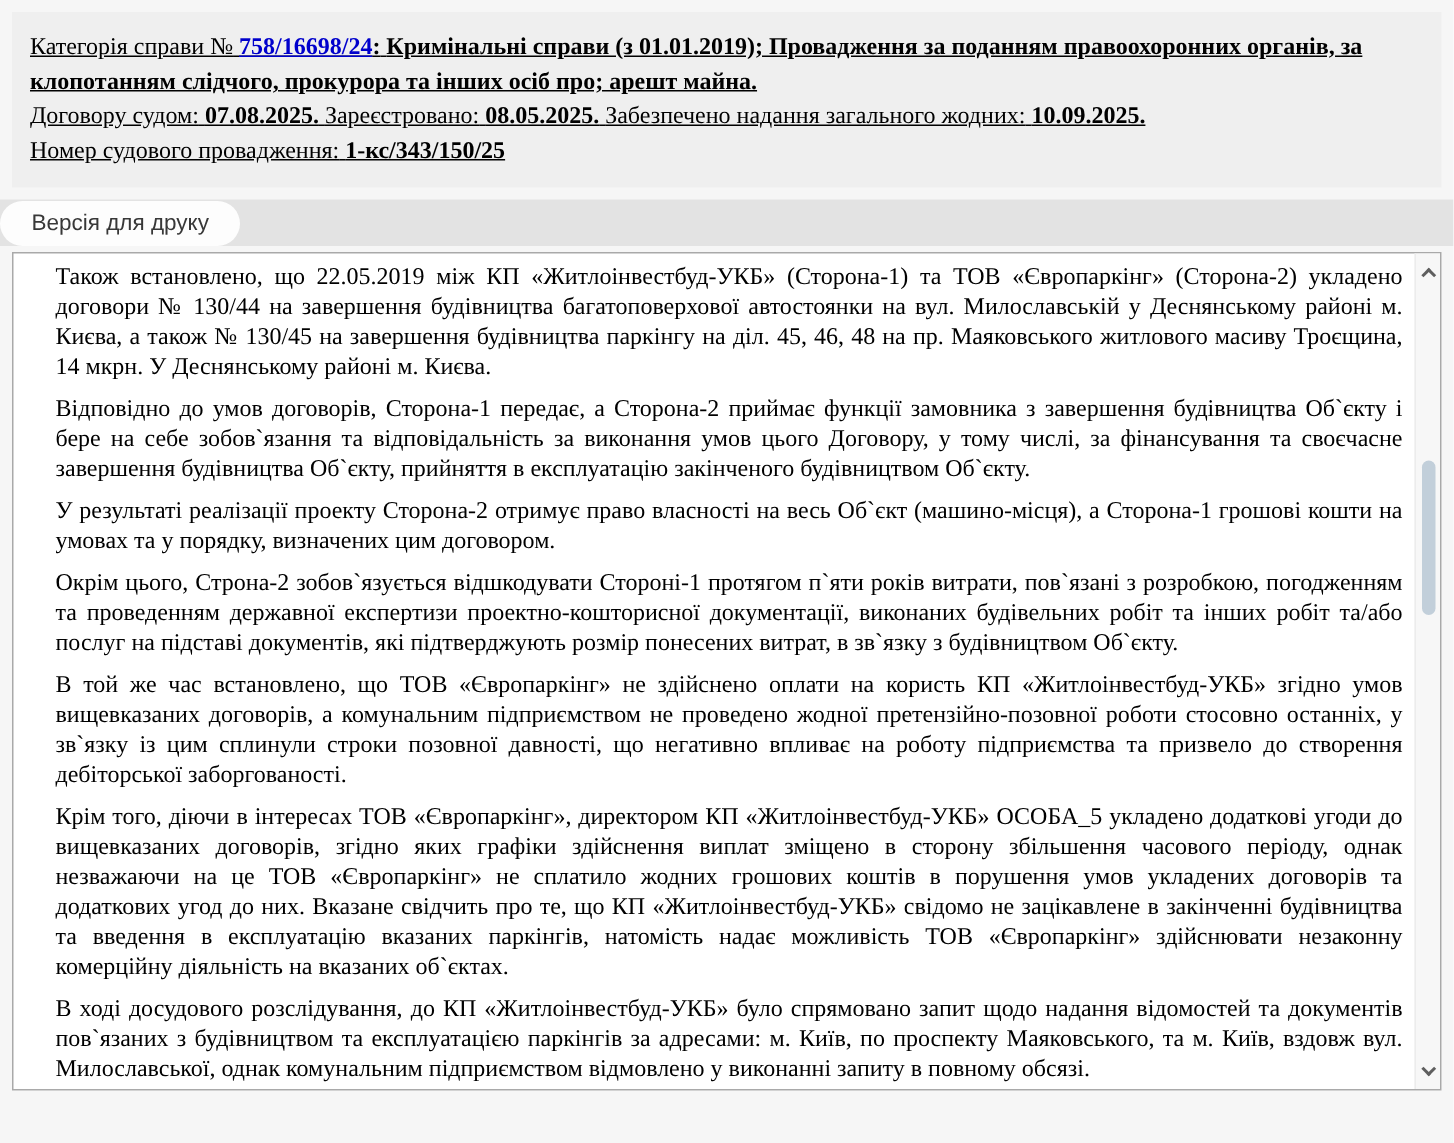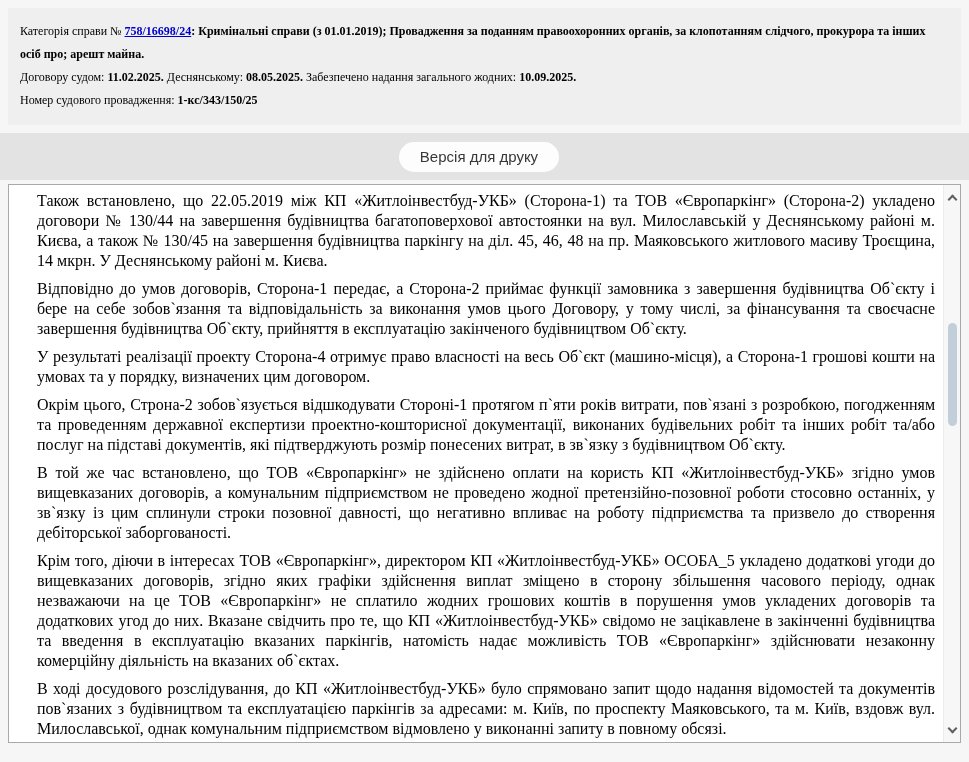--- a/index.html
+++ b/index.html
@@ -9,36 +9,37 @@
     background: var(--page-bg, #f6f6f6);
     font-family: "Liberation Serif", serif;
     color: #000;
   }
   
   .header-box {
     margin: 8px;
     width: 953px;
     background: var(--panel-bg, #efefef);
     padding: 12px 16px 13px 12px;
-    font-size: 12px;
+    font-size: 16px;
     line-height: 23px;
+    text-decoration: underline;
   }
   .header-box p { margin: 0; }
   .header-box a {
     color: var(--link-color, #0000cc);
     font-weight: bold;
     text-decoration: underline;
     cursor: pointer;
   }
   .bold { font-weight: bold; }
   
   .band {
-    width: 969px; height: 47px;
+    width: 969px; height: 31px;
     background: var(--band-bg, #e3e3e3);
-    display: flex; align-items: center; justify-content: center;
+    display: flex; align-items: center; justify-content: flex-start;
     padding-right: 11px;
     margin-bottom: 4px;
   }
   .print-btn {
     height: 30px;
     padding: 0 21px;
     border: none;
     border-radius: 15px;
     background: var(--button-bg, #fdfdfd);
     color: var(--button-text, #383838);
@@ -92,38 +93,38 @@
   }
 </style>
 </head>
 <body>
 
 <div class="header-box">
   <p><span>Категорія справи №</span>
     <a>758/16698/24</a><span class="bold">:</span>
     <span class="bold">Кримінальні справи (з 01.01.2019); Провадження за поданням правоохоронних органів, за клопотанням слідчого, прокурора та інших осіб про; арешт майна.</span></p>
   <p><span>Договору судом:</span>
-    <span class="bold">11.02.2025.</span>
-    <span>Деснянському:</span>
+    <span class="bold">07.08.2025.</span>
+    <span>Зареєстровано:</span>
     <span class="bold">08.05.2025.</span>
     <span>Забезпечено надання загального жодних:</span>
     <span class="bold">10.09.2025.</span></p>
   <p><span>Номер судового провадження:</span>
     <span class="bold">1-кс/343/150/25</span></p>
 </div>
 
 <div class="band">
   <button class="print-btn">Версія для друку</button>
 </div>
 
 <div class="doc-box">
   <div class="doc-content">
       <p>Також встановлено, що 22.05.2019 між КП «Житлоінвестбуд-УКБ» (Сторона-1) та ТОВ «Європаркінг» (Сторона-2) укладено договори № 130/44 на завершення будівництва багатоповерхової автостоянки на вул. Милославській у Деснянському районі м. Києва, а також № 130/45 на завершення будівництва паркінгу на діл. 45, 46, 48 на пр. Маяковського житлового масиву Троєщина, 14 мкрн. У Деснянському районі м. Києва.</p>
       <p>Відповідно до умов договорів, Сторона-1 передає, а Сторона-2 приймає функції замовника з завершення будівництва Об`єкту і бере на себе зобов`язання та відповідальність за виконання умов цього Договору, у тому числі, за фінансування та своєчасне завершення будівництва Об`єкту, прийняття в експлуатацію закінченого будівництвом Об`єкту.</p>
-      <p>У результаті реалізації проекту Сторона-4 отримує право власності на весь Об`єкт (машино-місця), а Сторона-1 грошові кошти на умовах та у порядку, визначених цим договором.</p>
+      <p>У результаті реалізації проекту Сторона-2 отримує право власності на весь Об`єкт (машино-місця), а Сторона-1 грошові кошти на умовах та у порядку, визначених цим договором.</p>
       <p>Окрім цього, Строна-2 зобов`язується відшкодувати Стороні-1 протягом п`яти років витрати, пов`язані з розробкою, погодженням та проведенням державної експертизи проектно-кошторисної документації, виконаних будівельних робіт та інших робіт та/або послуг на підставі документів, які підтверджують розмір понесених витрат, в зв`язку з будівництвом Об`єкту.</p>
       <p>В той же час встановлено, що ТОВ «Європаркінг» не здійснено оплати на користь КП «Житлоінвестбуд-УКБ» згідно умов вищевказаних договорів, а комунальним підприємством не проведено жодної претензійно-позовної роботи стосовно останніх, у зв`язку із цим сплинули строки позовної давності, що негативно впливає на роботу підприємства та призвело до створення дебіторської заборгованості.</p>
       <p>Крім того, діючи в інтересах ТОВ «Європаркінг», директором КП «Житлоінвестбуд-УКБ» ОСОБА_5 укладено додаткові угоди до вищевказаних договорів, згідно яких графіки здійснення виплат зміщено в сторону збільшення часового періоду, однак незважаючи на це ТОВ «Європаркінг» не сплатило жодних грошових коштів в порушення умов укладених договорів та додаткових угод до них. Вказане свідчить про те, що КП «Житлоінвестбуд-УКБ» свідомо не зацікавлене в закінченні будівництва та введення в експлуатацію вказаних паркінгів, натомість надає можливість ТОВ «Європаркінг» здійснювати незаконну комерційну діяльність на вказаних об`єктах.</p>
       <p>В ході досудового розслідування, до КП «Житлоінвестбуд-УКБ» було спрямовано запит щодо надання відомостей та документів пов`язаних з будівництвом та експлуатацією паркінгів за адресами: м. Київ, по проспекту Маяковського, та м. Київ, вздовж вул. Милославської, однак комунальним підприємством відмовлено у виконанні запиту в повному обсязі.</p>
     </div>
   <div class="scrollbar">
     <div class="sb-btn up">
       <span class="chev up"></span>
     </div>
     <div class="sb-thumb"></div>

